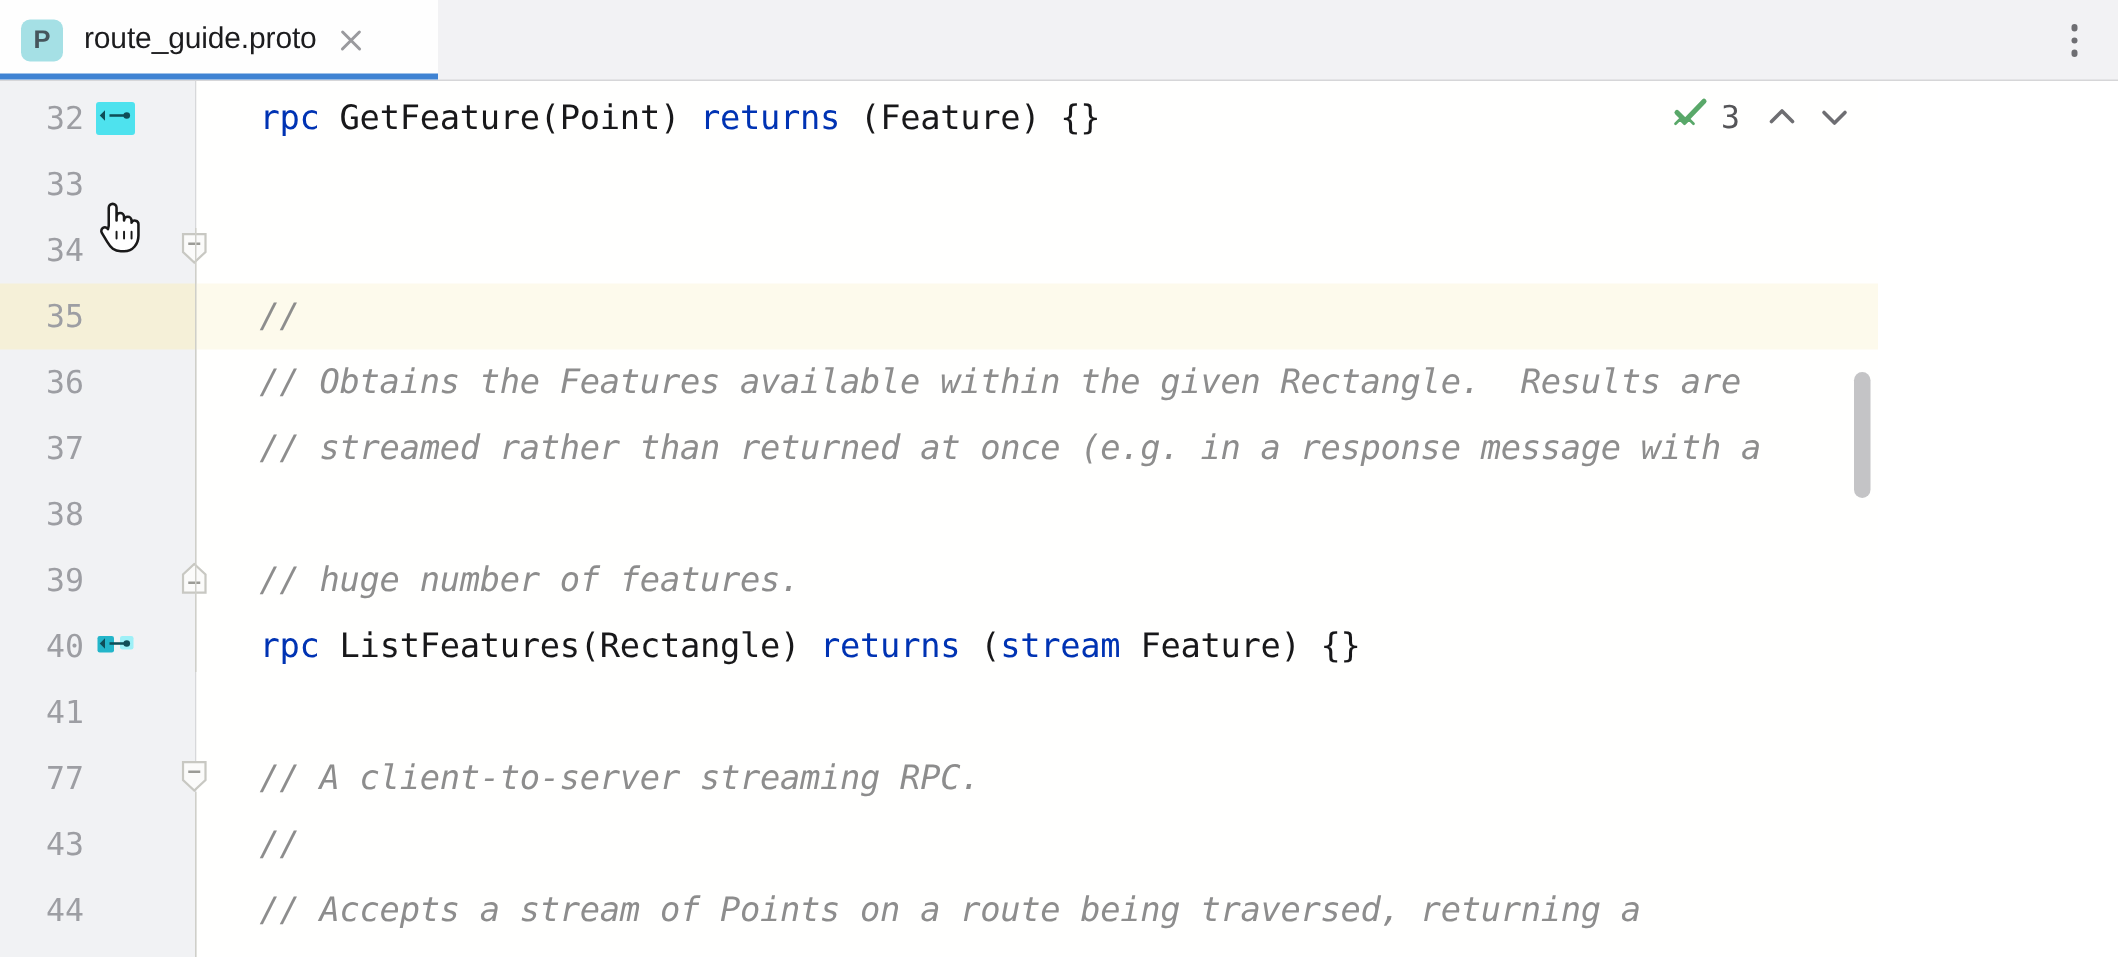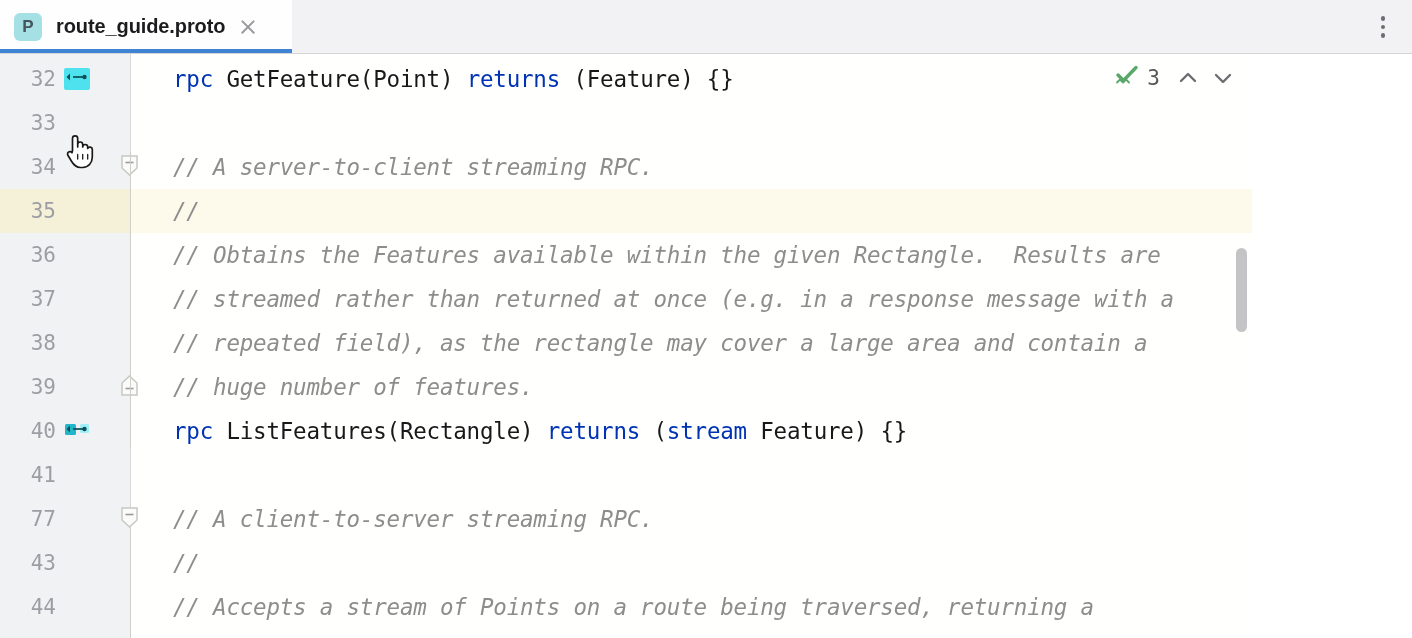--- a/index.html
+++ b/index.html
@@ -40,21 +40,20 @@
     display: flex; align-items: center; justify-content: center;
     flex: 0 0 auto;
     font-family: "Liberation Sans", sans-serif;
   }
   .tab-title {
     margin-left: 14px;
     font-size: 20px;
     color: #1c1c1e;
     white-space: nowrap;
     letter-spacing: -0.1px;
-    font-weight: bold;
   }
   .tab-close {
     margin-left: 12px;
     width: 22px; height: 22px;
     position: relative;
     cursor: pointer;
     flex: 0 0 auto;
   }
   .tab-close::before, .tab-close::after {
     content: ""; position: absolute;
@@ -221,39 +220,37 @@
       <div class="row" style="top: 47px;">
         <div class="lnum">33</div>
         <div class="code"></div>
       </div>
       <div class="row" style="top: 91px;">
         <div class="lnum">34</div>
         <div class="foldbox"><svg width="17" height="21" viewBox="0 0 17 21">
             <path d="M1 1 H16 V13 L8.5 20 L1 13 Z" fill="#fbfbfa" stroke="#c8c8c2" stroke-width="1.5"></path>
             <path d="M4.5 7.5 H12.5" stroke="#9b9b96" stroke-width="1.6"></path>
           </svg></div>
-        <div class="code"><span class="cmt">// A server-to-client streaming RPC.</span></div>
       </div>
       <div class="row caret" style="top: 135px;">
         <div class="gut-bg"></div>
         <div class="code-bg"></div>
         <div class="lnum">35</div>
         <div class="code"><span class="cmt">//</span></div>
       </div>
       <div class="row" style="top: 179px;">
         <div class="lnum">36</div>
         <div class="code"><span class="cmt">// Obtains the Features available within the given Rectangle.  Results are</span></div>
       </div>
       <div class="row" style="top: 223px;">
         <div class="lnum">37</div>
         <div class="code"><span class="cmt">// streamed rather than returned at once (e.g. in a response message with a</span></div>
       </div>
       <div class="row" style="top: 267px;">
         <div class="lnum">38</div>
-        <div class="code"><span class="cmt">// repeated field), as the rectangle may cover a large area and contain a</span></div>
       </div>
       <div class="row" style="top: 311px;">
         <div class="lnum">39</div>
         <div class="foldbox"><svg width="17" height="21" viewBox="0 0 17 21">
             <path d="M8.5 1 L16 8 V20 H1 V8 Z" fill="#fbfbfa" stroke="#c8c8c2" stroke-width="1.5"></path>
             <path d="M4.5 13.5 H12.5" stroke="#9b9b96" stroke-width="1.6"></path>
           </svg></div>
         <div class="code"><span class="cmt">// huge number of features.</span></div>
       </div>
       <div class="row" style="top: 355px;">

